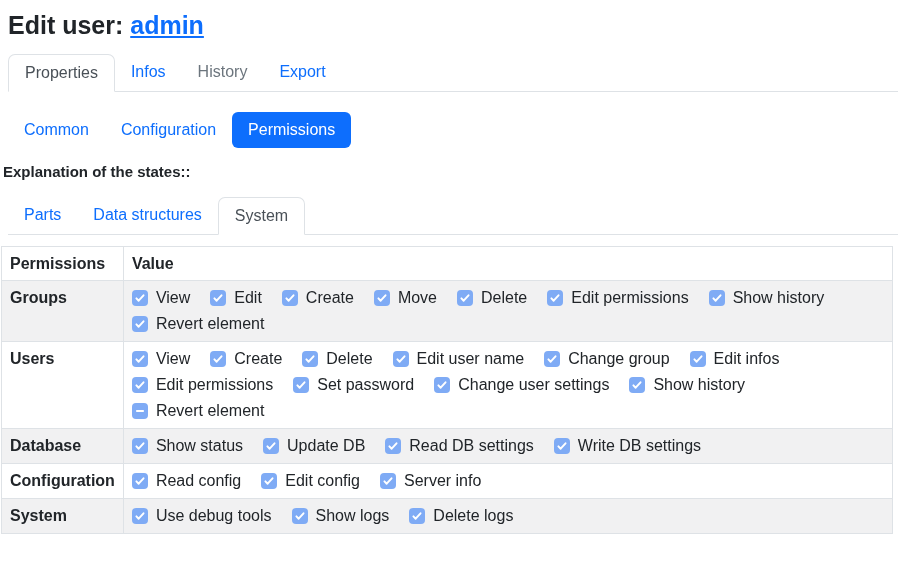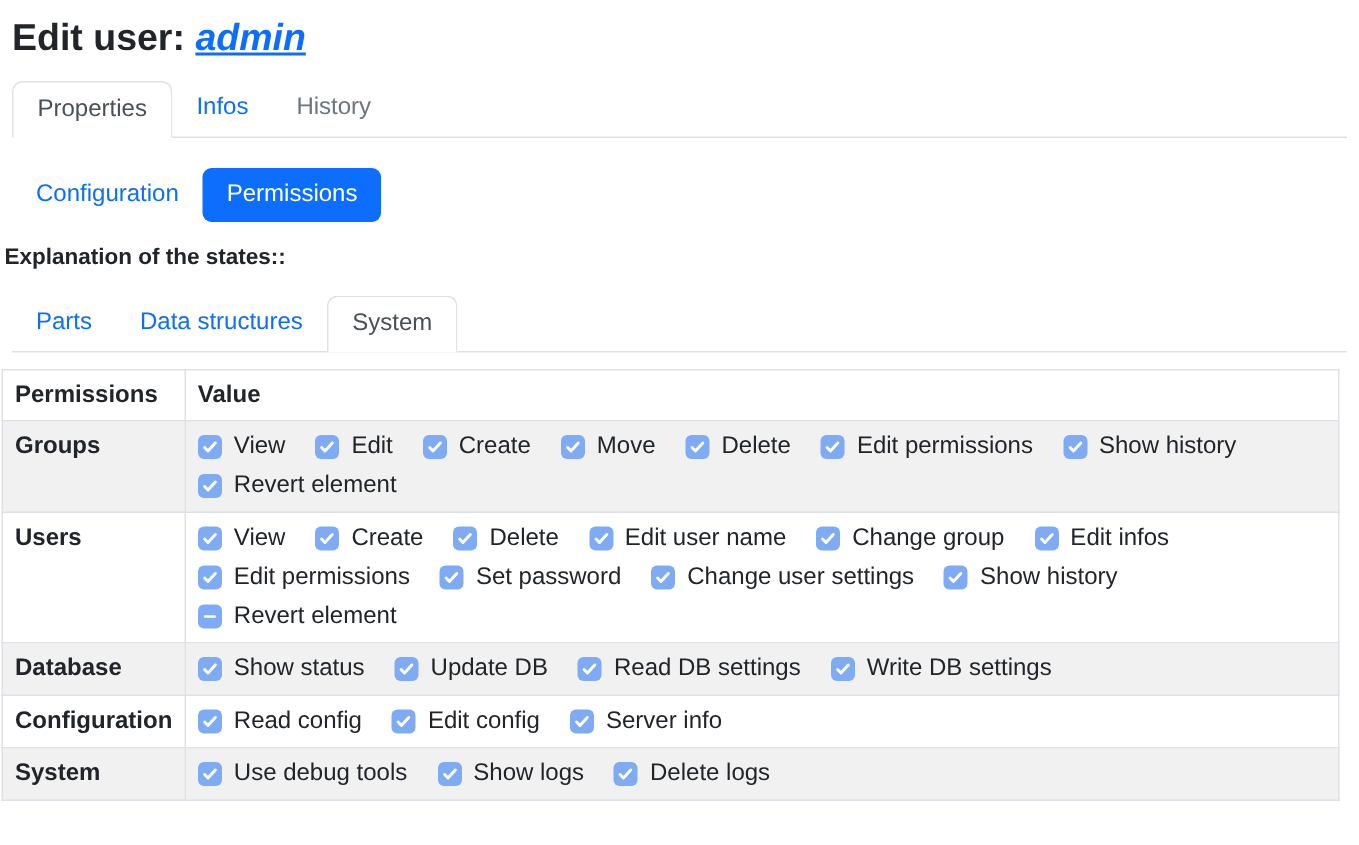--- a/index.html
+++ b/index.html
@@ -4,21 +4,21 @@
 <style>
   * { box-sizing: border-box; }
   html,body { margin:0; padding:0; }
   body {
     width:906px; height:563px; overflow:hidden;
     background:#fff; color:var(--text,#212529);
     font-family:"Liberation Sans","DejaVu Sans",sans-serif;
     font-size:16px; padding-top:10px;
   }
   .page-title { font-size:25px; font-weight:700; margin:0 8px 14px 8px; line-height:1.2; }
-  .page-title a { color:var(--accent,#0d6efd); text-decoration:underline;font-style:italic; }
+  .page-title a { color:var(--accent,#0d6efd); text-decoration:underline; }
 
   ul.nav { display:flex; list-style:none; margin:0 8px; padding:0; }
   ul.nav-tabs { border-bottom:1px solid var(--border,#dee2e6); }
   ul.nav li { margin:0; }
   ul.nav a {
     display:block; padding:8px 16px; line-height:20px;
     text-decoration:none; color:var(--accent,#0d6efd); cursor:pointer;
     white-space:nowrap;
   }
   ul.nav a.disabled { color:var(--muted,#6c757d); cursor:default; }
@@ -65,23 +65,29 @@
 <ul class="nav nav-tabs" id="main-tabs">
     <li>
       <a href="#" class="active">Properties</a>
     </li>
     <li>
       <a href="#" class="">Infos</a>
     </li>
     <li>
       <a href="#" class="disabled">History</a>
     </li>
+    <li>
+      <a href="#" class="">Export</a>
+    </li>
   </ul>
 
 <ul class="nav nav-pills" id="sub-tabs">
+    <li>
+      <a href="#" class="">Common</a>
+    </li>
     <li>
       <a href="#" class="">Configuration</a>
     </li>
     <li>
       <a href="#" class="active">Permissions</a>
     </li>
   </ul>
 
 <div class="explanation">
   <div class="exp-heading">Explanation of the states::</div>

